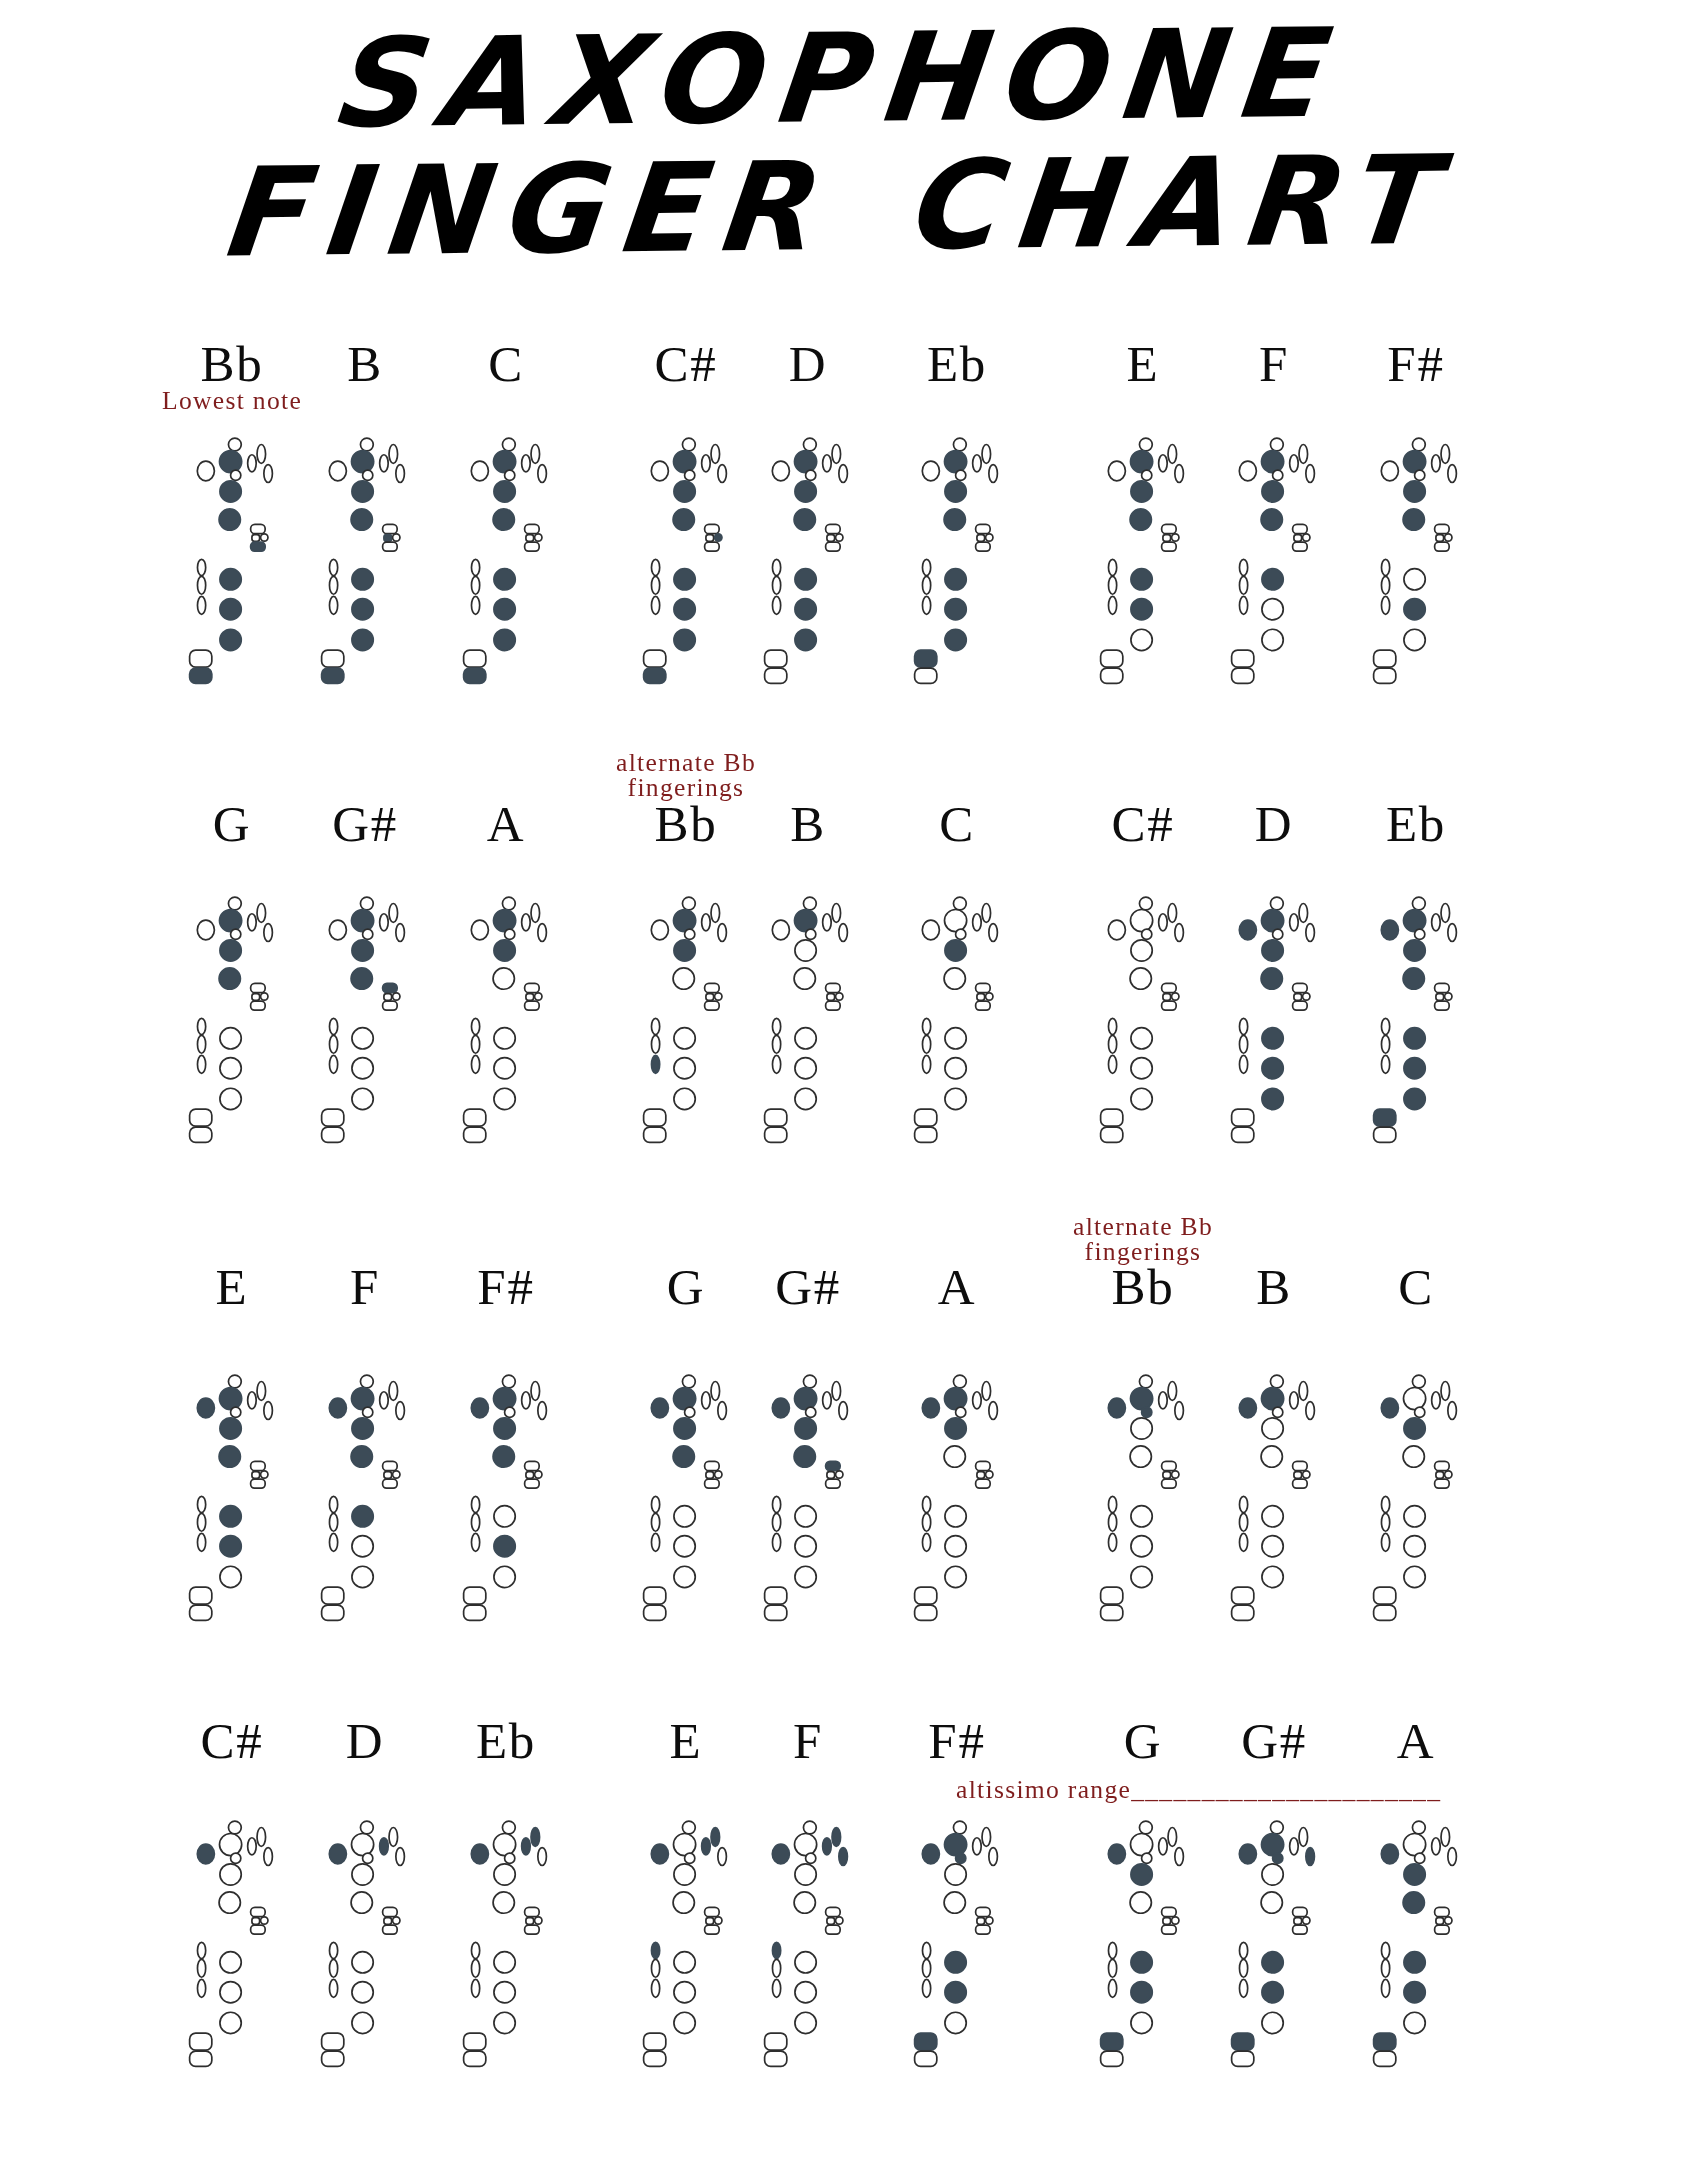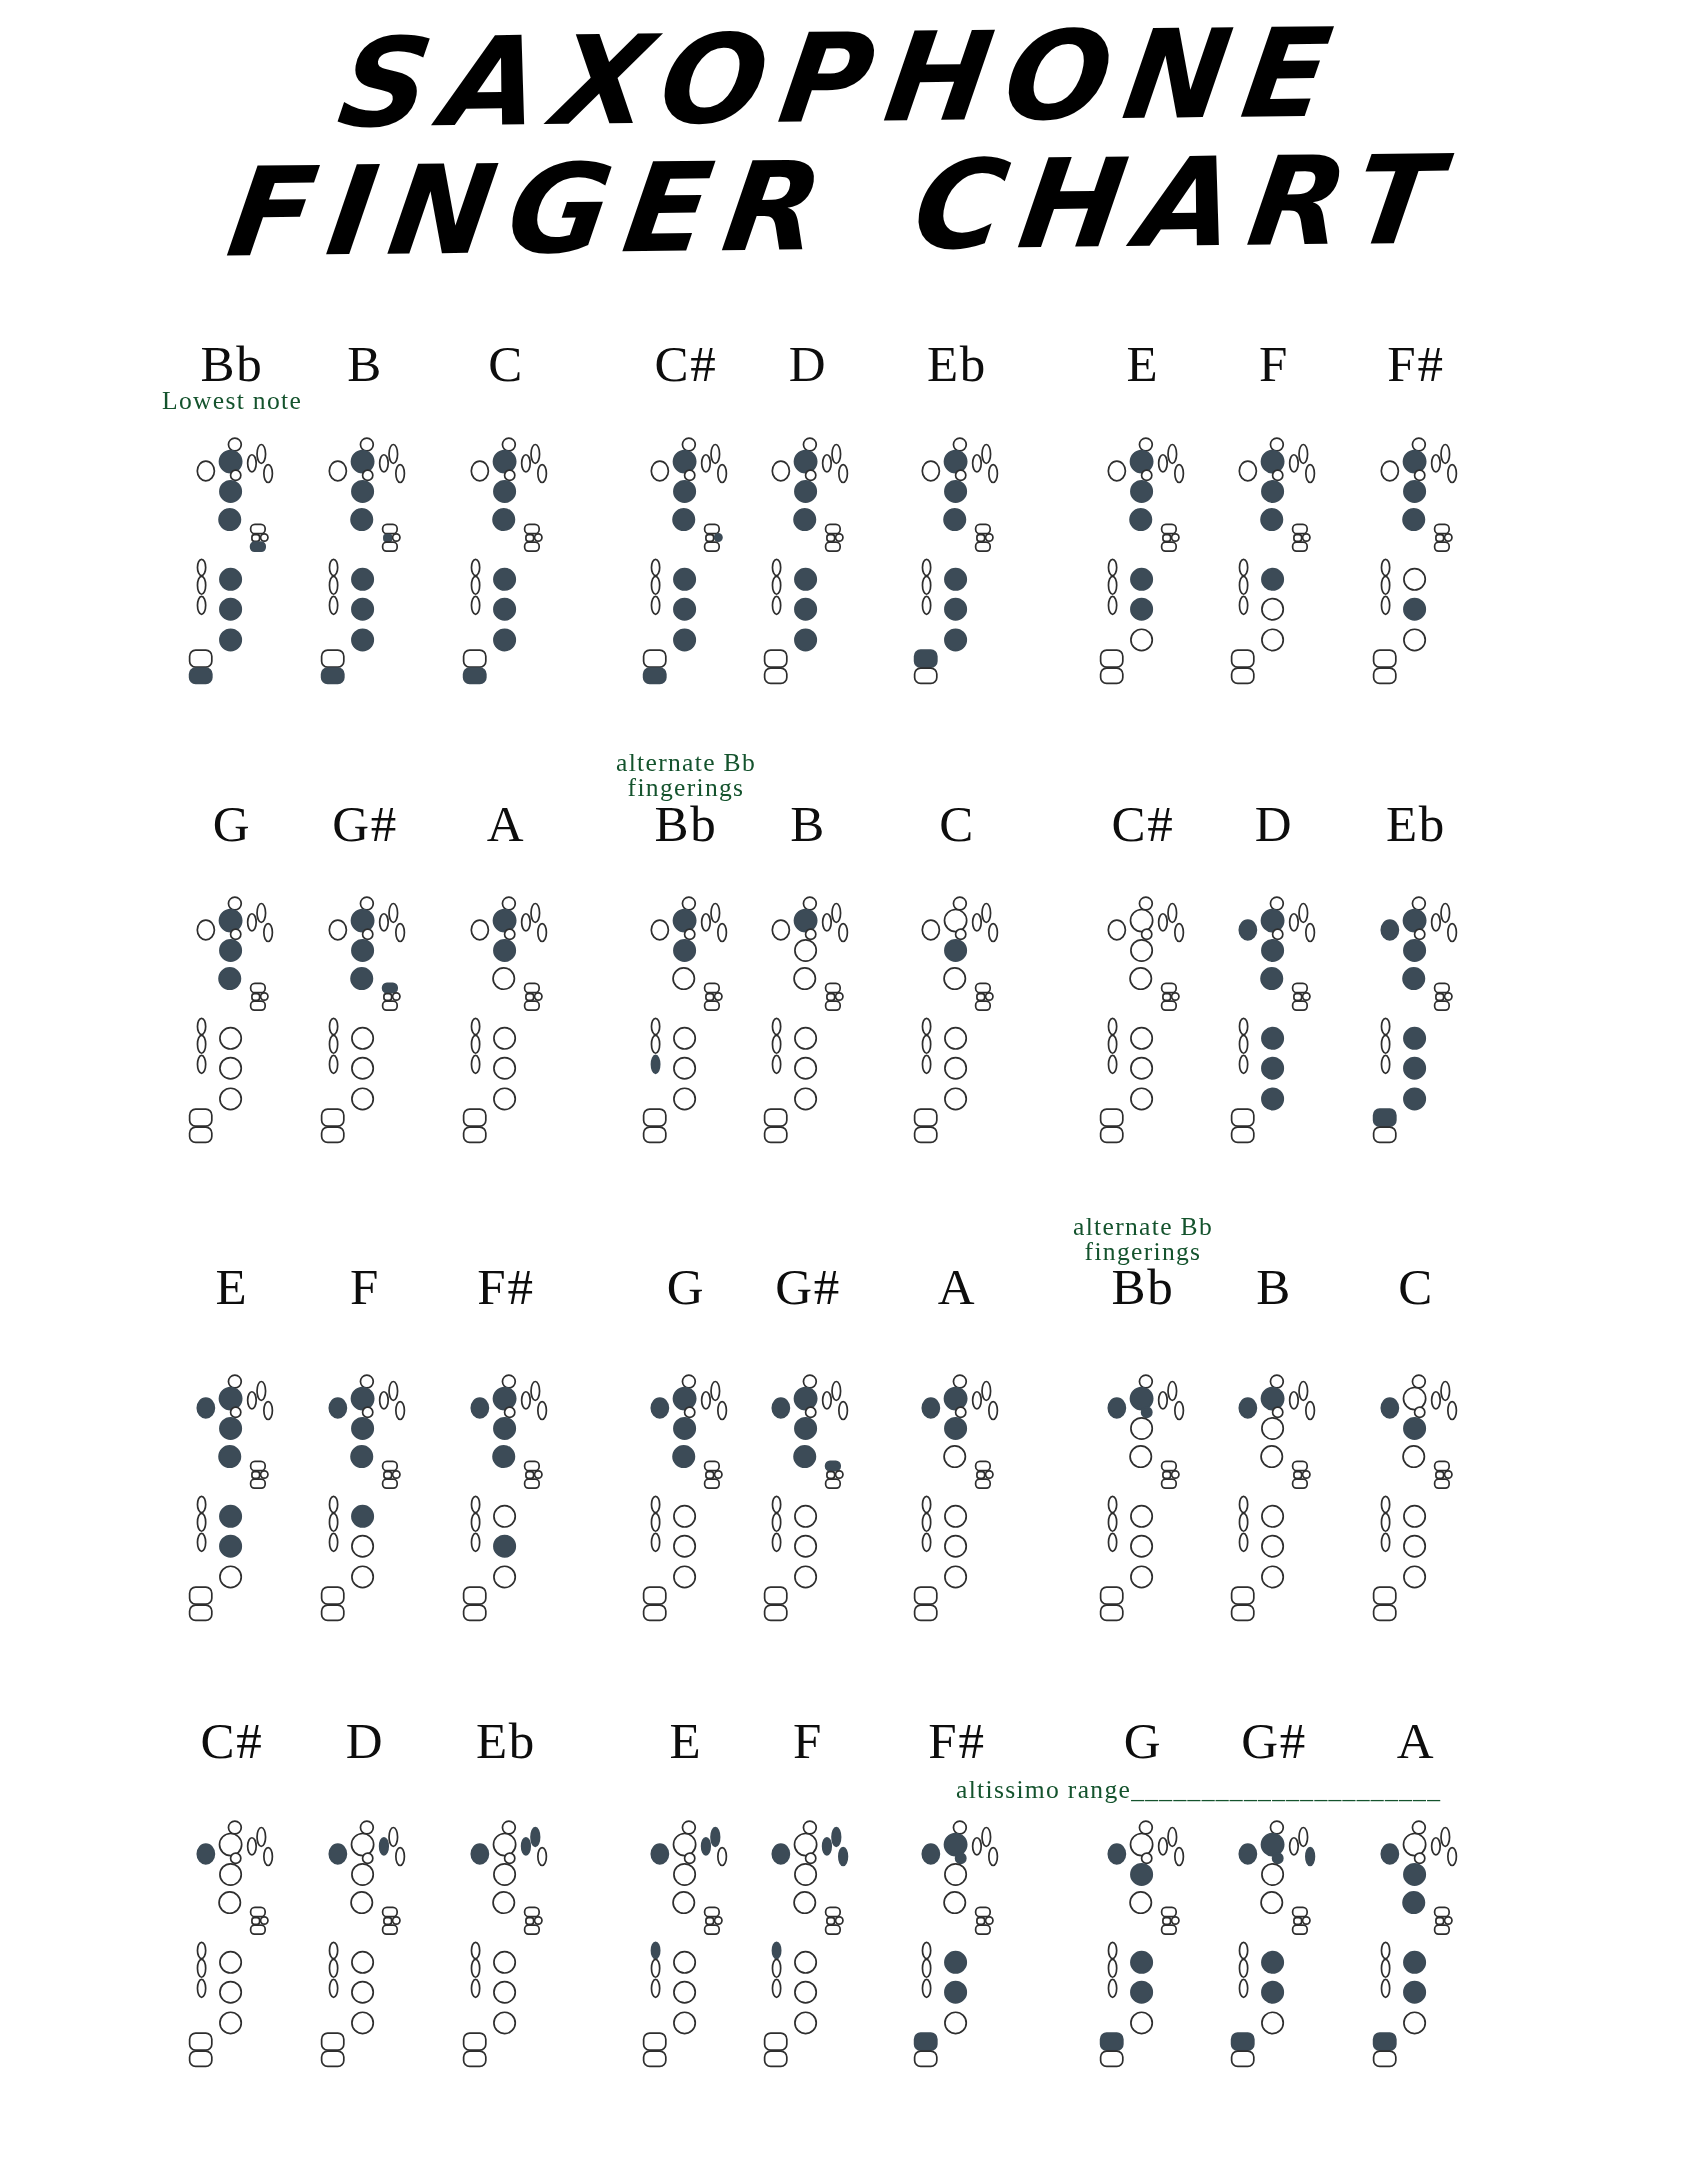--- a/index.html
+++ b/index.html
@@ -5,21 +5,21 @@
   html,body{margin:0;padding:0;background:#fff;}
   .page{position:relative;width:1685px;height:2181px;background:#ffffff;overflow:hidden;
         font-family:"Liberation Serif",serif;}
   .title-wrap{position:absolute;top:15.3px;left:0;width:100%;text-align:center;}
   .title-line{font-family:"DejaVu Sans",sans-serif;font-weight:bold;font-style:italic;
         font-size:123px;line-height:1.04;letter-spacing:15.3px;word-spacing:22px;color:#000;
         transform:skewX(-9deg) rotate(-0.6deg);white-space:nowrap;}
   .note-label{position:absolute;transform:translateX(-50%);font-family:"Liberation Serif",serif;
         font-size:51px;color:#0d0d0d;letter-spacing:1.7px;white-space:nowrap;line-height:1;text-align:center;}
   .sub{position:absolute;transform:translateX(-50%);font-family:"Liberation Serif",serif;
-        font-size:25.6px;color:#14532d;letter-spacing:1.3px;white-space:nowrap;line-height:1;}
+        font-size:25.6px;color:#7f1d1d;letter-spacing:1.3px;white-space:nowrap;line-height:1;}
   .sub-left{transform:none;margin-top:12px;}
   svg.diagram{position:absolute;overflow:visible;}
   .key{fill:#ffffff;stroke:var(--outline,#2e2e2e);stroke-width:2;stroke-linejoin:round;}
   .key.pressed{fill:var(--pressed,#3c4b57);stroke:var(--pressed,#3c4b57);}
 </style>
 </head>
 <body>
 
 <div class="page" id="page">
   <header class="title-wrap">

